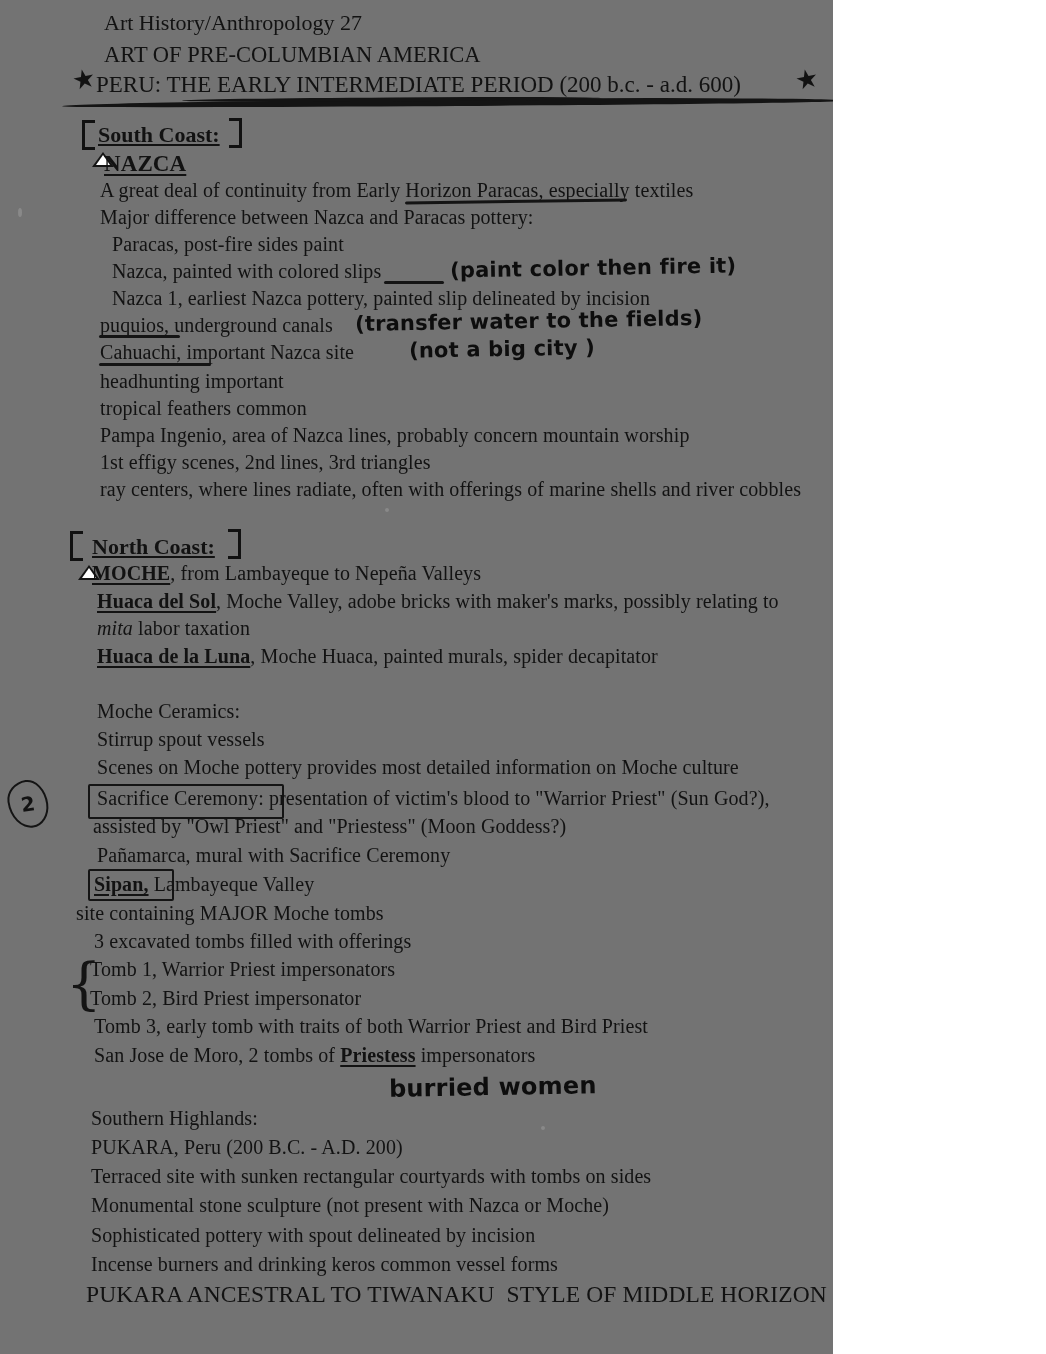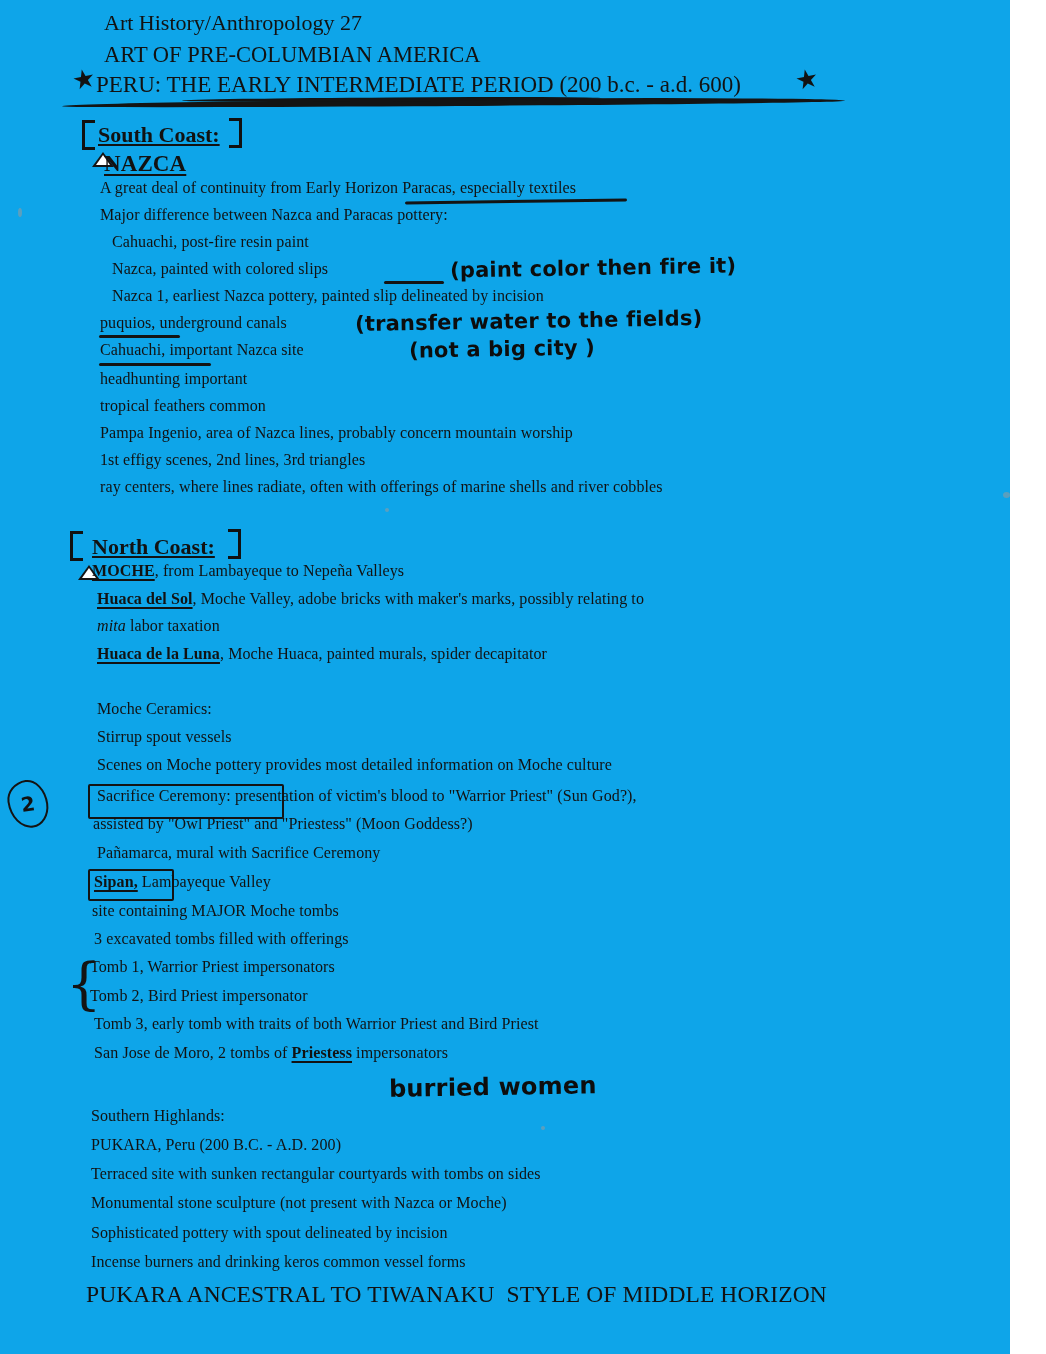--- a/index.html
+++ b/index.html
@@ -2,33 +2,33 @@
 <html><head>
 <meta charset="utf-8">
 <style>
   html, body {
     margin: 0;
     padding: 0;
     background: #ffffff;
   }
   .page {
     position: relative;
-    width: 1010px;
+    width: 833px;
     height: 1354px;
-    background: #0ea5e9;
+    background: #737373;
     overflow: hidden;
     font-family: "Liberation Serif", "DejaVu Serif", serif;
     color: #121212;
   }
 
   
   .ln {
     position: absolute;
     white-space: pre;
-    font-size: 16px;
+    font-size: 20px;
     line-height: 1;
     letter-spacing: 0.1px;
   }
 
   
   .hdr {
     position: absolute;
     left: 104px;
     white-space: pre;
     line-height: 1;
@@ -212,21 +212,21 @@
   <div class="sec-head" style="left:98px; top:122px;">South Coast:</div>
 
   <div class="tri" style="left:92px; top:152px;"></div>
   <div class="ln u" style="left:104px; top:152px; font-size:23px;">NAZCA</div>
 
   <div class="ln" style="left:100px; top:180px;"><span>A great deal of continuity from Early Horizon Paracas, especially textiles</span></div>
   <div class="ink-u" style="left:405px; top:200px; width:222px; transform:rotate(-0.8deg);"></div>
 
   <div class="ln" style="left:100px; top:207px;">Major difference between Nazca and Paracas pottery:</div>
 
-  <div class="ln" style="left:112px; top:234px;">Cahuachi, post-fire resin paint</div>
+  <div class="ln" style="left:112px; top:234px;">Paracas, post-fire sides paint</div>
 
   <div class="ln" style="left:112px; top:261px;text-align:right;">Nazca, painted with colored slips</div>
   <div class="ink-u" style="left:384px; top:281px; width:60px;"></div>
   <div class="hw" style="left:450px; top:258px;">(paint color then fire it)</div>
 
   <div class="ln" style="left:112px; top:288px;">Nazca 1, earliest Nazca pottery, painted slip delineated by incision</div>
 
   <div class="ln" style="left:100px; top:315px;">puquios, underground canals</div>
   <div class="ink-u" style="left:99px; top:335px; width:81px;"></div>
   <div class="hw" style="left:355px; top:311px;">(transfer water to the fields)</div>
@@ -263,21 +263,21 @@
   <div class="ink-box" style="left:88px; top:784px; width:196px; height:35px;"></div>
   <div class="ln" style="left:97px; top:788px;"><span>Sacrifice Ceremony</span><span>: presentation of victim's blood to "Warrior Priest" (Sun God?),</span></div>
 
   <div class="ln" style="left:93px; top:816px;">assisted by "Owl Priest" and "Priestess" (Moon Goddess?)</div>
 
   <div class="ln" style="left:97px; top:845px;">Pañamarca, mural with Sacrifice Ceremony</div>
 
   <div class="ink-box" style="left:88px; top:869px; width:86px; height:32px;"></div>
   <div class="ln" style="left:94px; top:874px;"><span class="u">Sipan,</span><span> Lambayeque Valley</span></div>
 
-  <div class="ln" style="left:92px; top:903px;">site containing MAJOR Moche tombs</div>
+  <div class="ln" style="left:76px; top:903px;">site containing MAJOR Moche tombs</div>
   <div class="ln" style="left:94px; top:931px;">3 excavated tombs filled with offerings</div>
 
   <div class="brace">{</div>
   <div class="ln" style="left:90px; top:959px;">Tomb 1, Warrior Priest impersonators</div>
   <div class="ln" style="left:90px; top:988px;">Tomb 2, Bird Priest impersonator</div>
 
   <div class="ln" style="left:94px; top:1016px;">Tomb 3, early tomb with traits of both Warrior Priest and Bird Priest</div>
 
   <div class="ln" style="left:94px; top:1045px;"><span>San Jose de Moro, 2 tombs of </span><span class="u">Priestess</span><span> impersonators</span></div>
   <div class="hw" style="left:389px; top:1075px; font-size:24px;">burried women</div>

